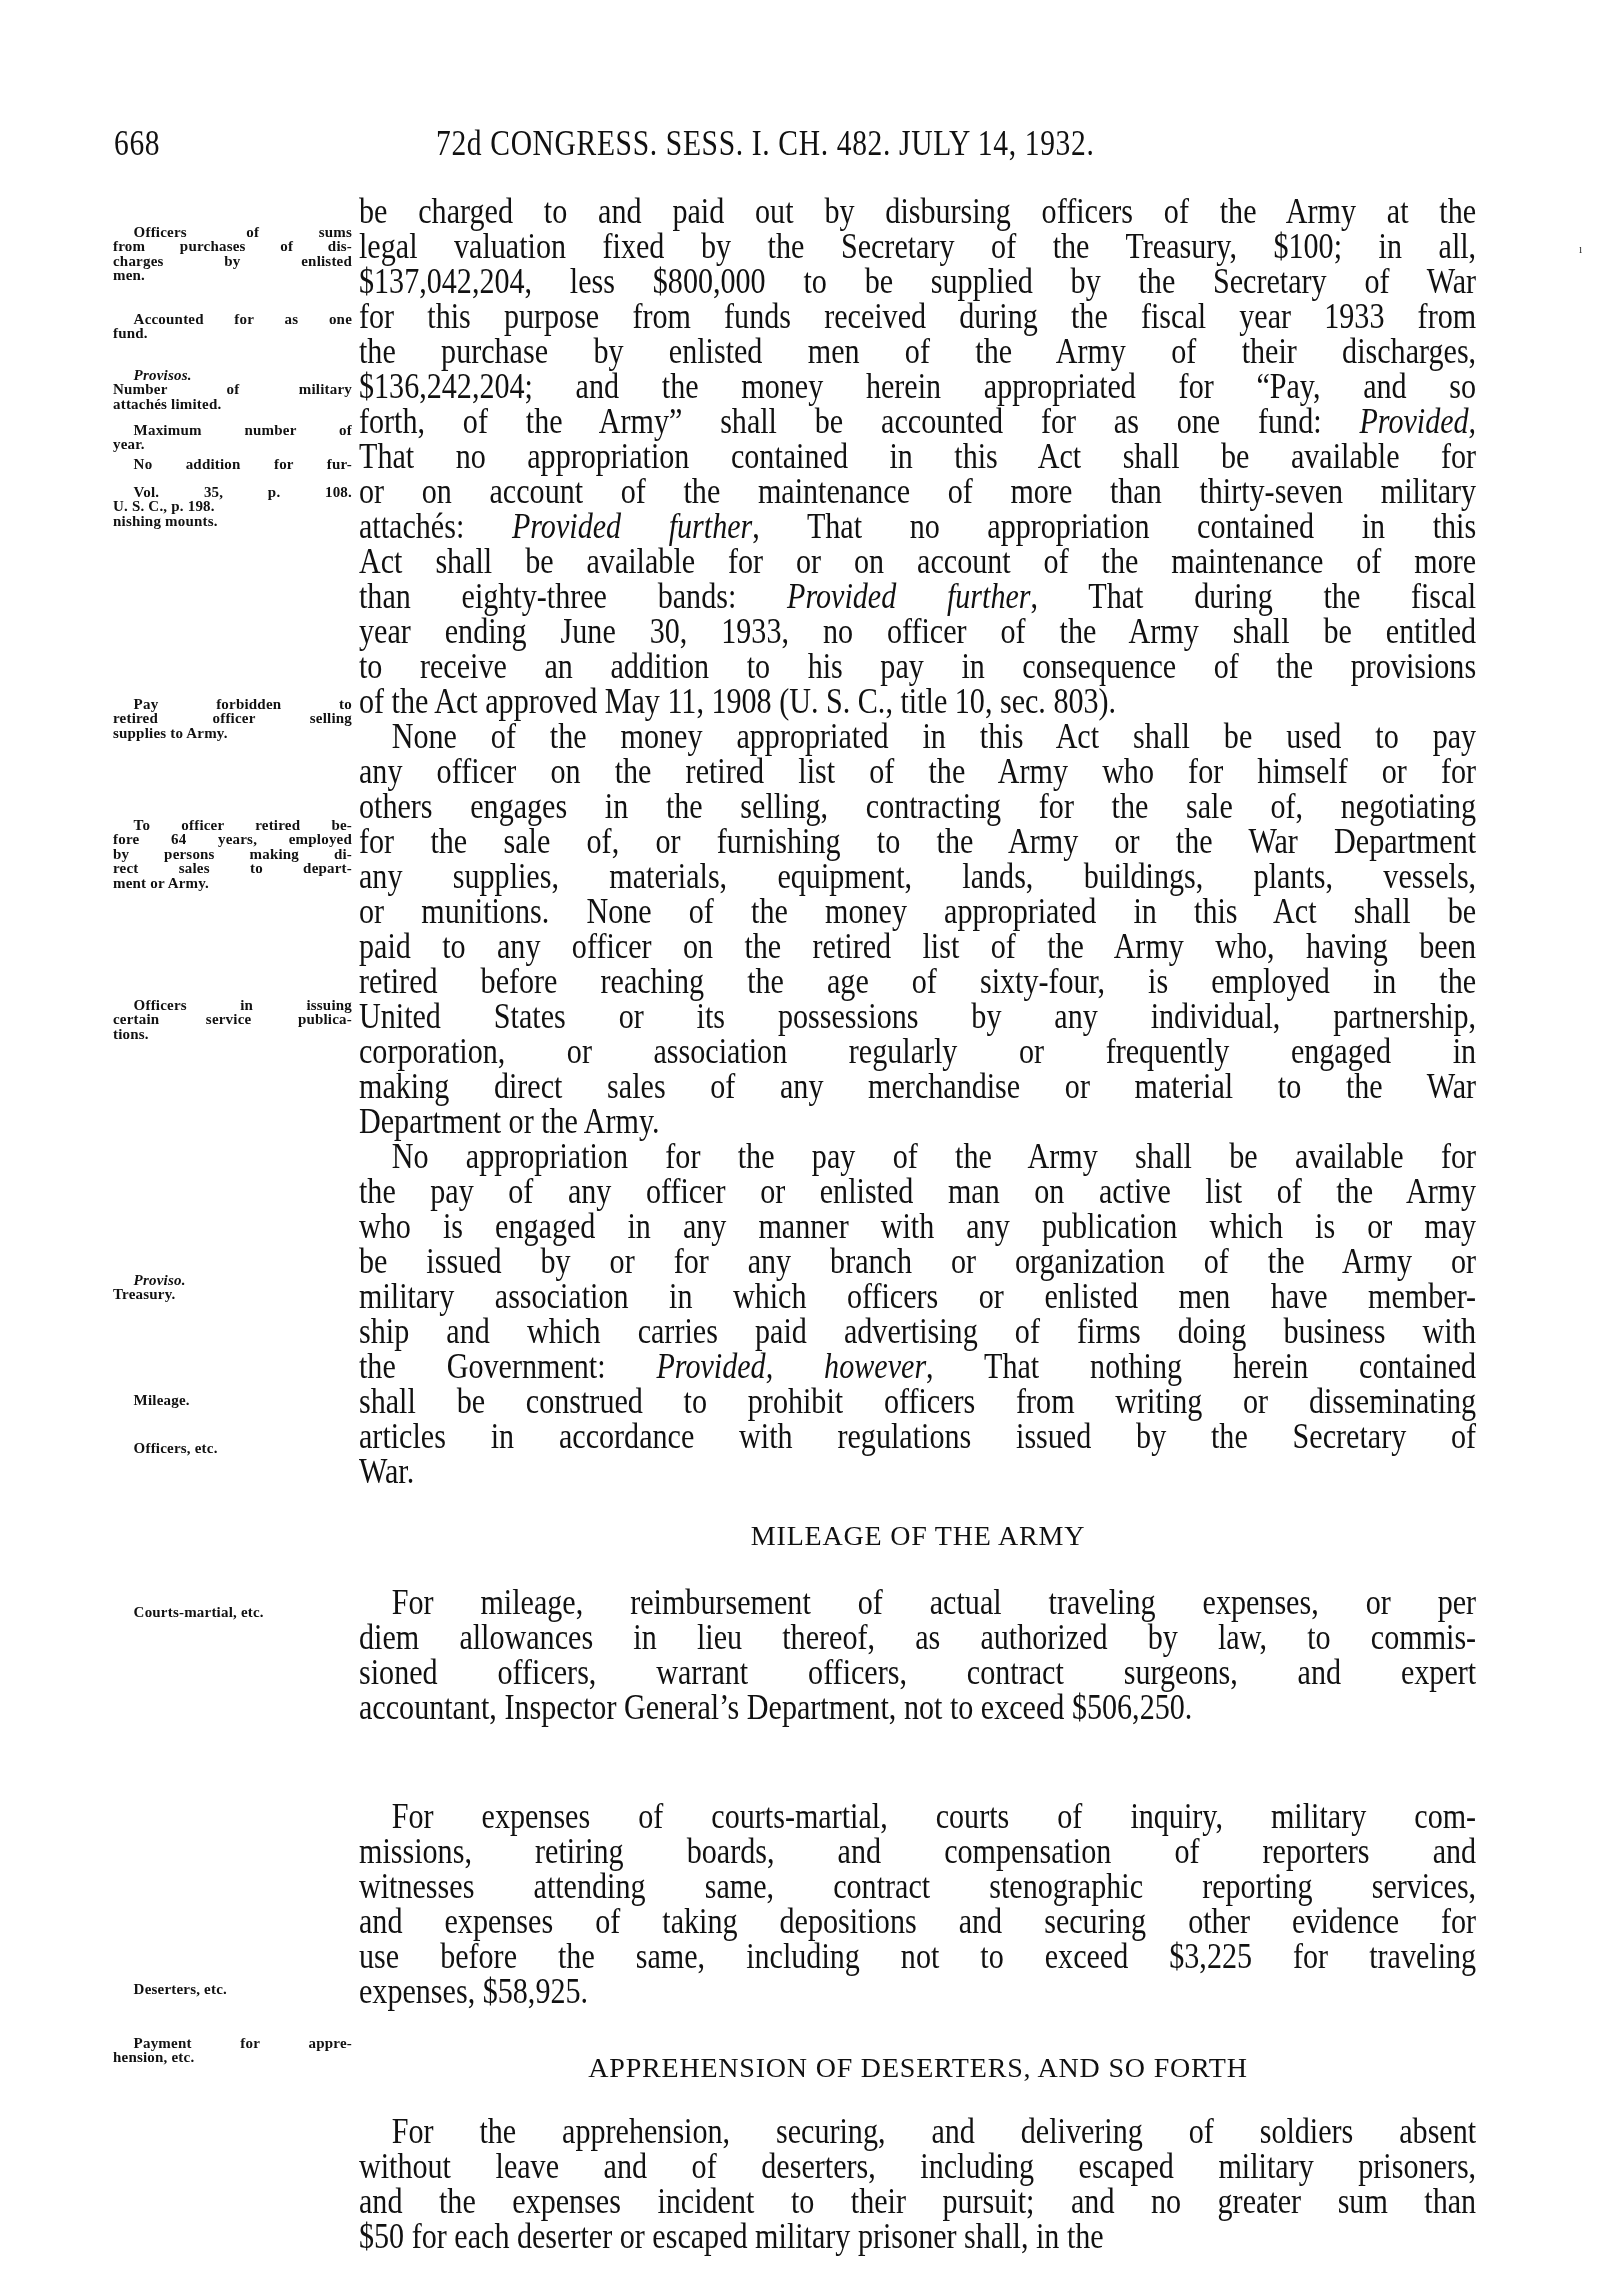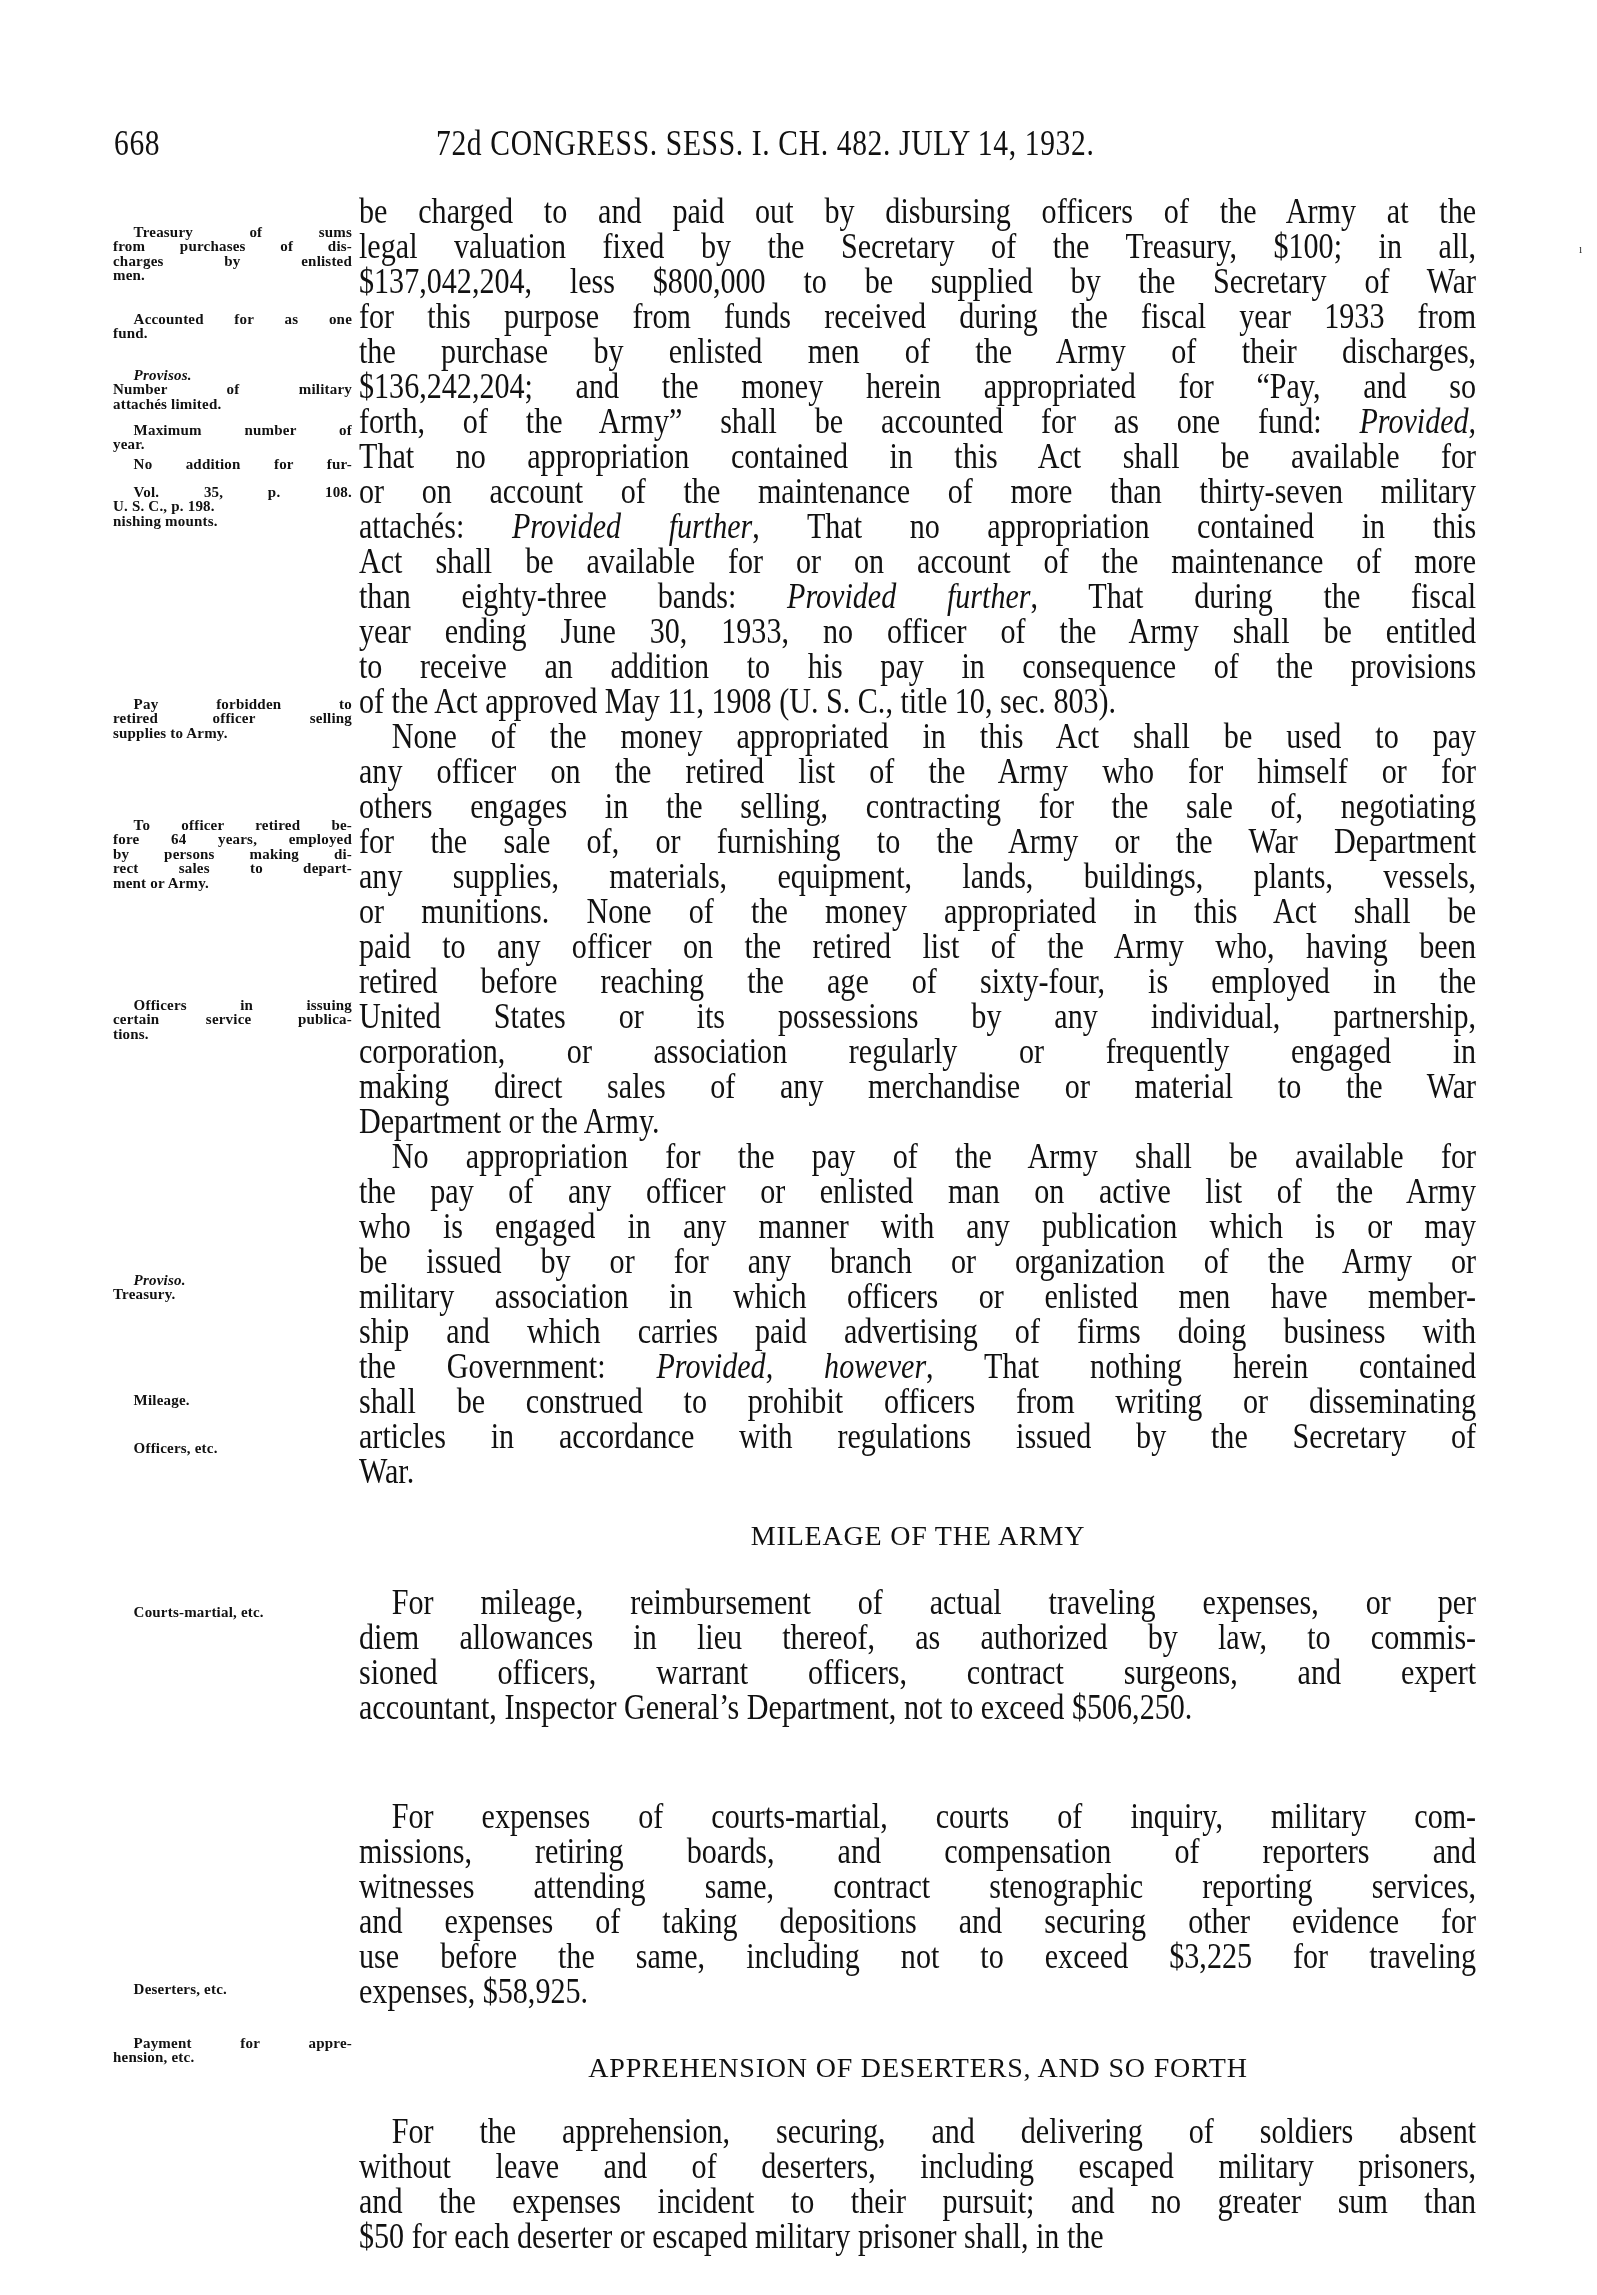--- a/index.html
+++ b/index.html
@@ -24,21 +24,21 @@
 </head>
 <body>
 
 <div class="header">
   <div class="page-num">668</div>
   <div class="running-head">72d CONGRESS.  SESS. I.  CH. 482.  JULY 14, 1932.</div>
 </div>
 
 <div class="margin" id="margin">
     <div class="note" style="top: 225px;">
-      <span class="nl first">Treasury of sums</span>
+      <span class="nl first">Officers of sums</span>
       <span class="nl">from purchases of dis-</span>
       <span class="nl">charges by enlisted</span>
       <span class="nl last" style="text-align-last: left;">men.</span>
     </div>
     <div class="note" style="top: 312px;">
       <span class="nl first">Accounted for as one</span>
       <span class="nl last" style="text-align-last: left;">fund.</span>
     </div>
     <div class="note" style="top: 368px;">
       <span class="nl first" style="text-align-last: left;"><i>Provisos.</i></span>

